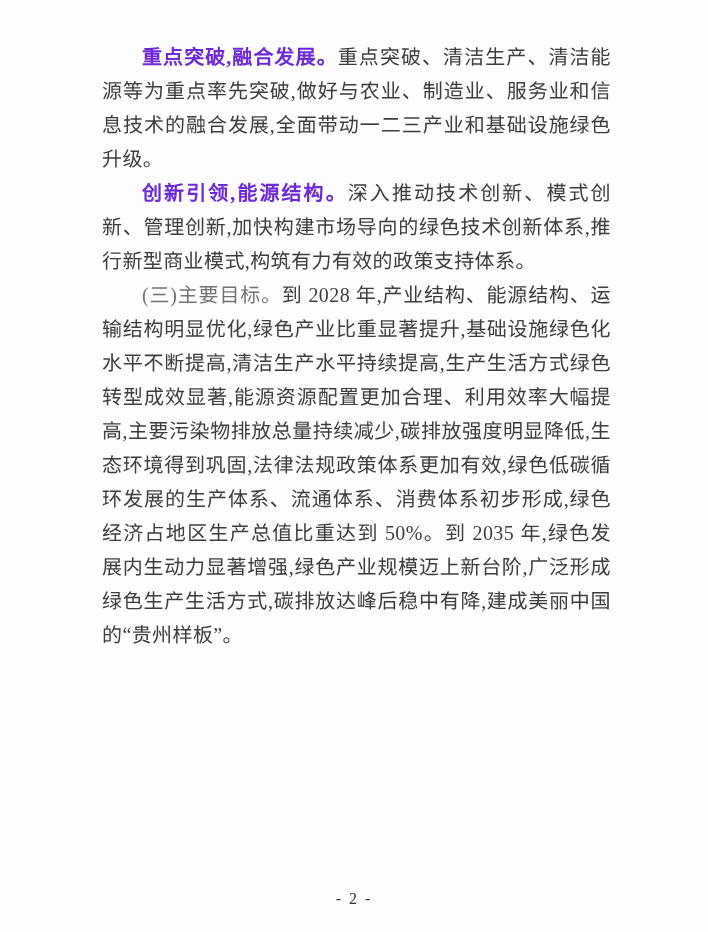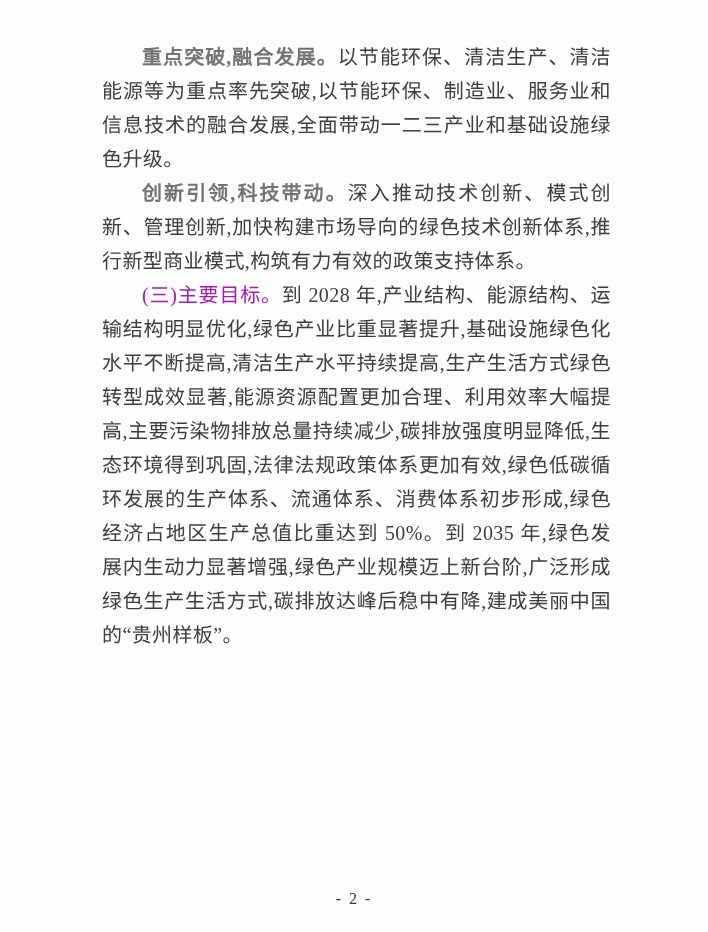--- a/index.html
+++ b/index.html
@@ -29,46 +29,46 @@
     font-size: 20px;
     line-height: 34px;
     letter-spacing: 0.4px;
     text-align: justify;
     text-justify: inter-ideograph;
     text-indent: 2em;
     word-break: break-all;
   }
   .lead-bold {
     font-weight: bold;
-    color: #737373;
+    color: #6d28d9;
     margin-top: 24px;
   }
   .lead-plain {
-    color: #a21caf;
+    color: #737373;
   }
   .footer {
     position: absolute;
     left: 0;
     right: 0;
     bottom: 24px;
     text-align: center;
     font-size: 16px;
     letter-spacing: 2px;
     color: #333333;
   }
 </style>
 </head>
 <body>
 
 <div class="page">
   <div class="content">
 
-    <p class="para"><span class="lead-bold">重点突破,融合发展。</span><span>以节能环保、清洁生产、清洁能源等为重点率先突破,以节能环保、制造业、服务业和信息技术的融合发展,全面带动一二三产业和基础设施绿色升级。</span></p>
+    <p class="para"><span class="lead-bold">重点突破,融合发展。</span><span>重点突破、清洁生产、清洁能源等为重点率先突破,做好与农业、制造业、服务业和信息技术的融合发展,全面带动一二三产业和基础设施绿色升级。</span></p>
 
-    <p class="para"><span class="lead-bold">创新引领,科技带动。</span><span>深入推动技术创新、模式创新、管理创新,加快构建市场导向的绿色技术创新体系,推行新型商业模式,构筑有力有效的政策支持体系。</span></p>
+    <p class="para"><span class="lead-bold">创新引领,能源结构。</span><span>深入推动技术创新、模式创新、管理创新,加快构建市场导向的绿色技术创新体系,推行新型商业模式,构筑有力有效的政策支持体系。</span></p>
 
 
 
     <p class="para"><span class="lead-plain">(三)主要目标。</span><span>到 2028 年,产业结构、能源结构、运输结构明显优化,绿色产业比重显著提升,基础设施绿色化水平不断提高,清洁生产水平持续提高,生产生活方式绿色转型成效显著,能源资源配置更加合理、利用效率大幅提高,主要污染物排放总量持续减少,碳排放强度明显降低,生态环境得到巩固,法律法规政策体系更加有效,绿色低碳循环发展的生产体系、流通体系、消费体系初步形成,绿色经济占地区生产总值比重达到 50%。到 2035 年,绿色发展内生动力显著增强,绿色产业规模迈上新台阶,广泛形成绿色生产生活方式,碳排放达峰后稳中有降,建成美丽中国的“贵州样板”。</span></p>
 
   </div>
 
   <div class="footer">- 2 -</div>
 </div>
 

